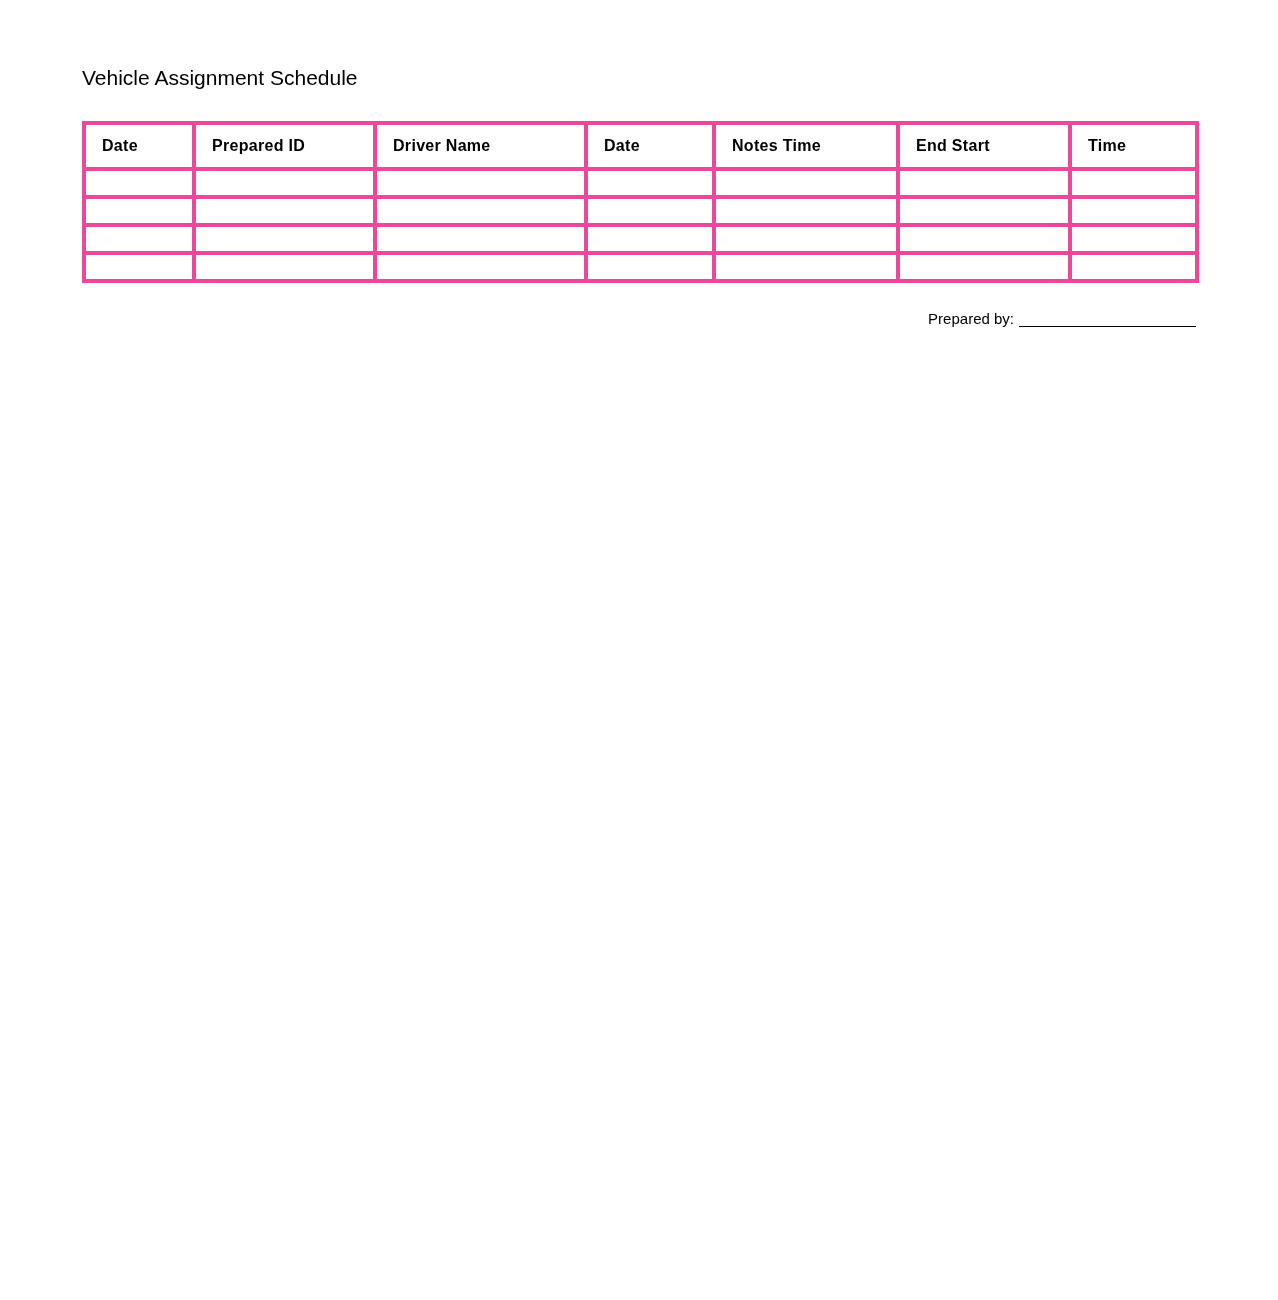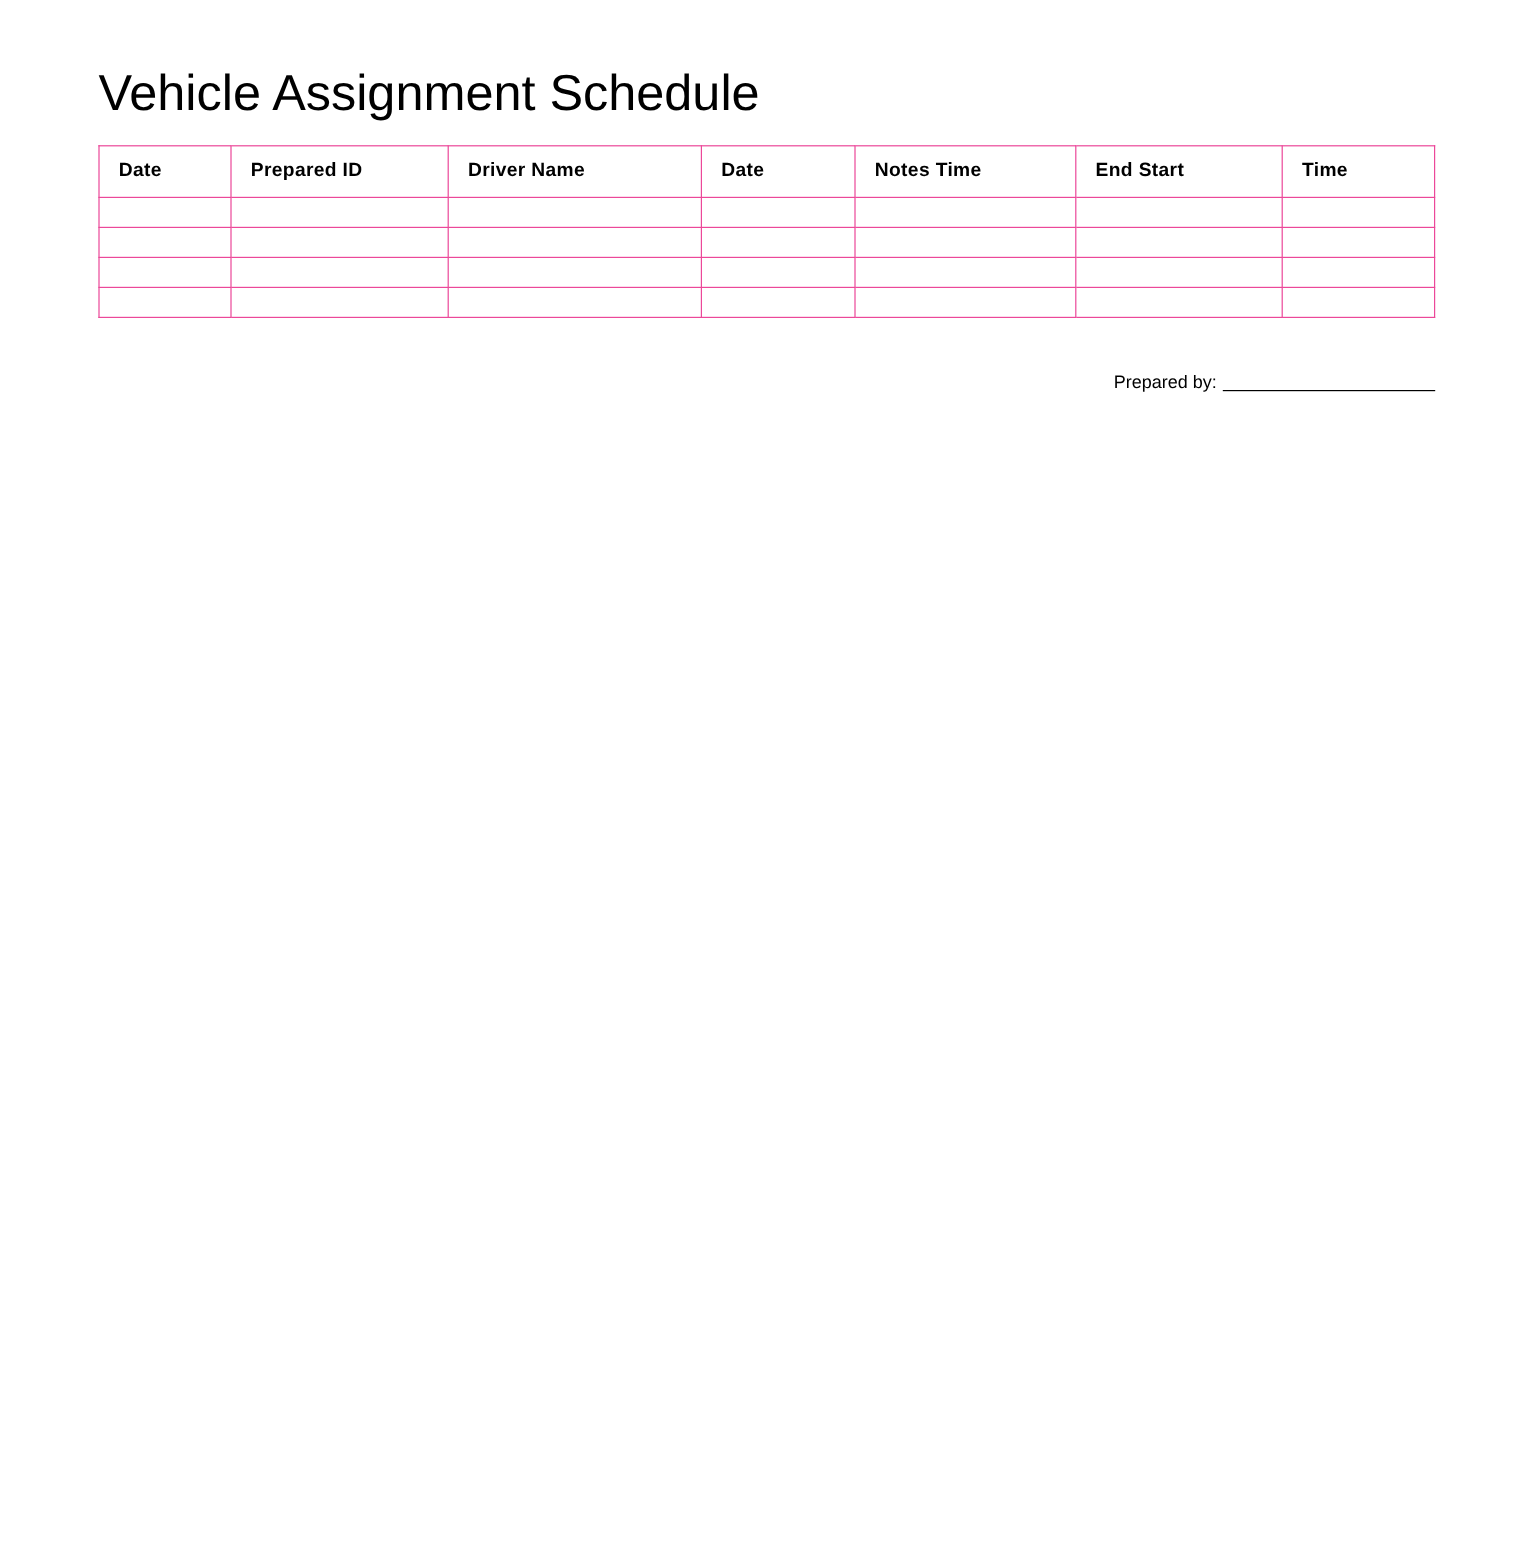--- a/index.html
+++ b/index.html
@@ -1,22 +1,22 @@
 <!DOCTYPE html>
 <html><head>
 <meta charset="utf-8">
 <style>
   html, body { margin: 0; padding: 0; background: #ffffff; }
   body { width: 1278px; height: 1300px; position: relative; font-family: "Liberation Sans", sans-serif; color: #000; }
-  .title { position: absolute; left: 82px; top: 58px; margin: 0; font-size: 42px; font-weight: normal; line-height: 40px; }
+  .title { position: absolute; left: 82px; top: 58px; margin: 0; font-size: 21px; font-weight: normal; line-height: 40px; }
   table.sched { position: absolute; left: 82px; top: 121px; width: 1114px; border-collapse: collapse; table-layout: fixed; }
-  table.sched th, table.sched td { border: 1px solid #ec4899; padding: 0 16px; text-align: left; }
+  table.sched th, table.sched td { border: 4px solid #ec4899; padding: 0 16px; text-align: left; }
   table.sched th { height: 42px; font-size: 16px; font-weight: bold; letter-spacing: 0.3px; }
   table.sched td { height: 24px; }
-  .prepared { position: absolute; right: 82px; top: 310px; font-size: 15px; display: flex; align-items: center; }
+  .prepared { position: absolute; right: 82px; top: 310px; font-size: 15px; display: flex; align-items: flex-end; }
   .sigline { display: inline-block; width: 177px; border-bottom: 1px solid #000; margin-left: 5px; height: 14px; }
 </style>
 </head>
 <body>
 
 <h1 class="title">Vehicle Assignment Schedule</h1>
 
 <table class="sched">
   <colgroup id="cols">
       <col style="width: 110px;">

